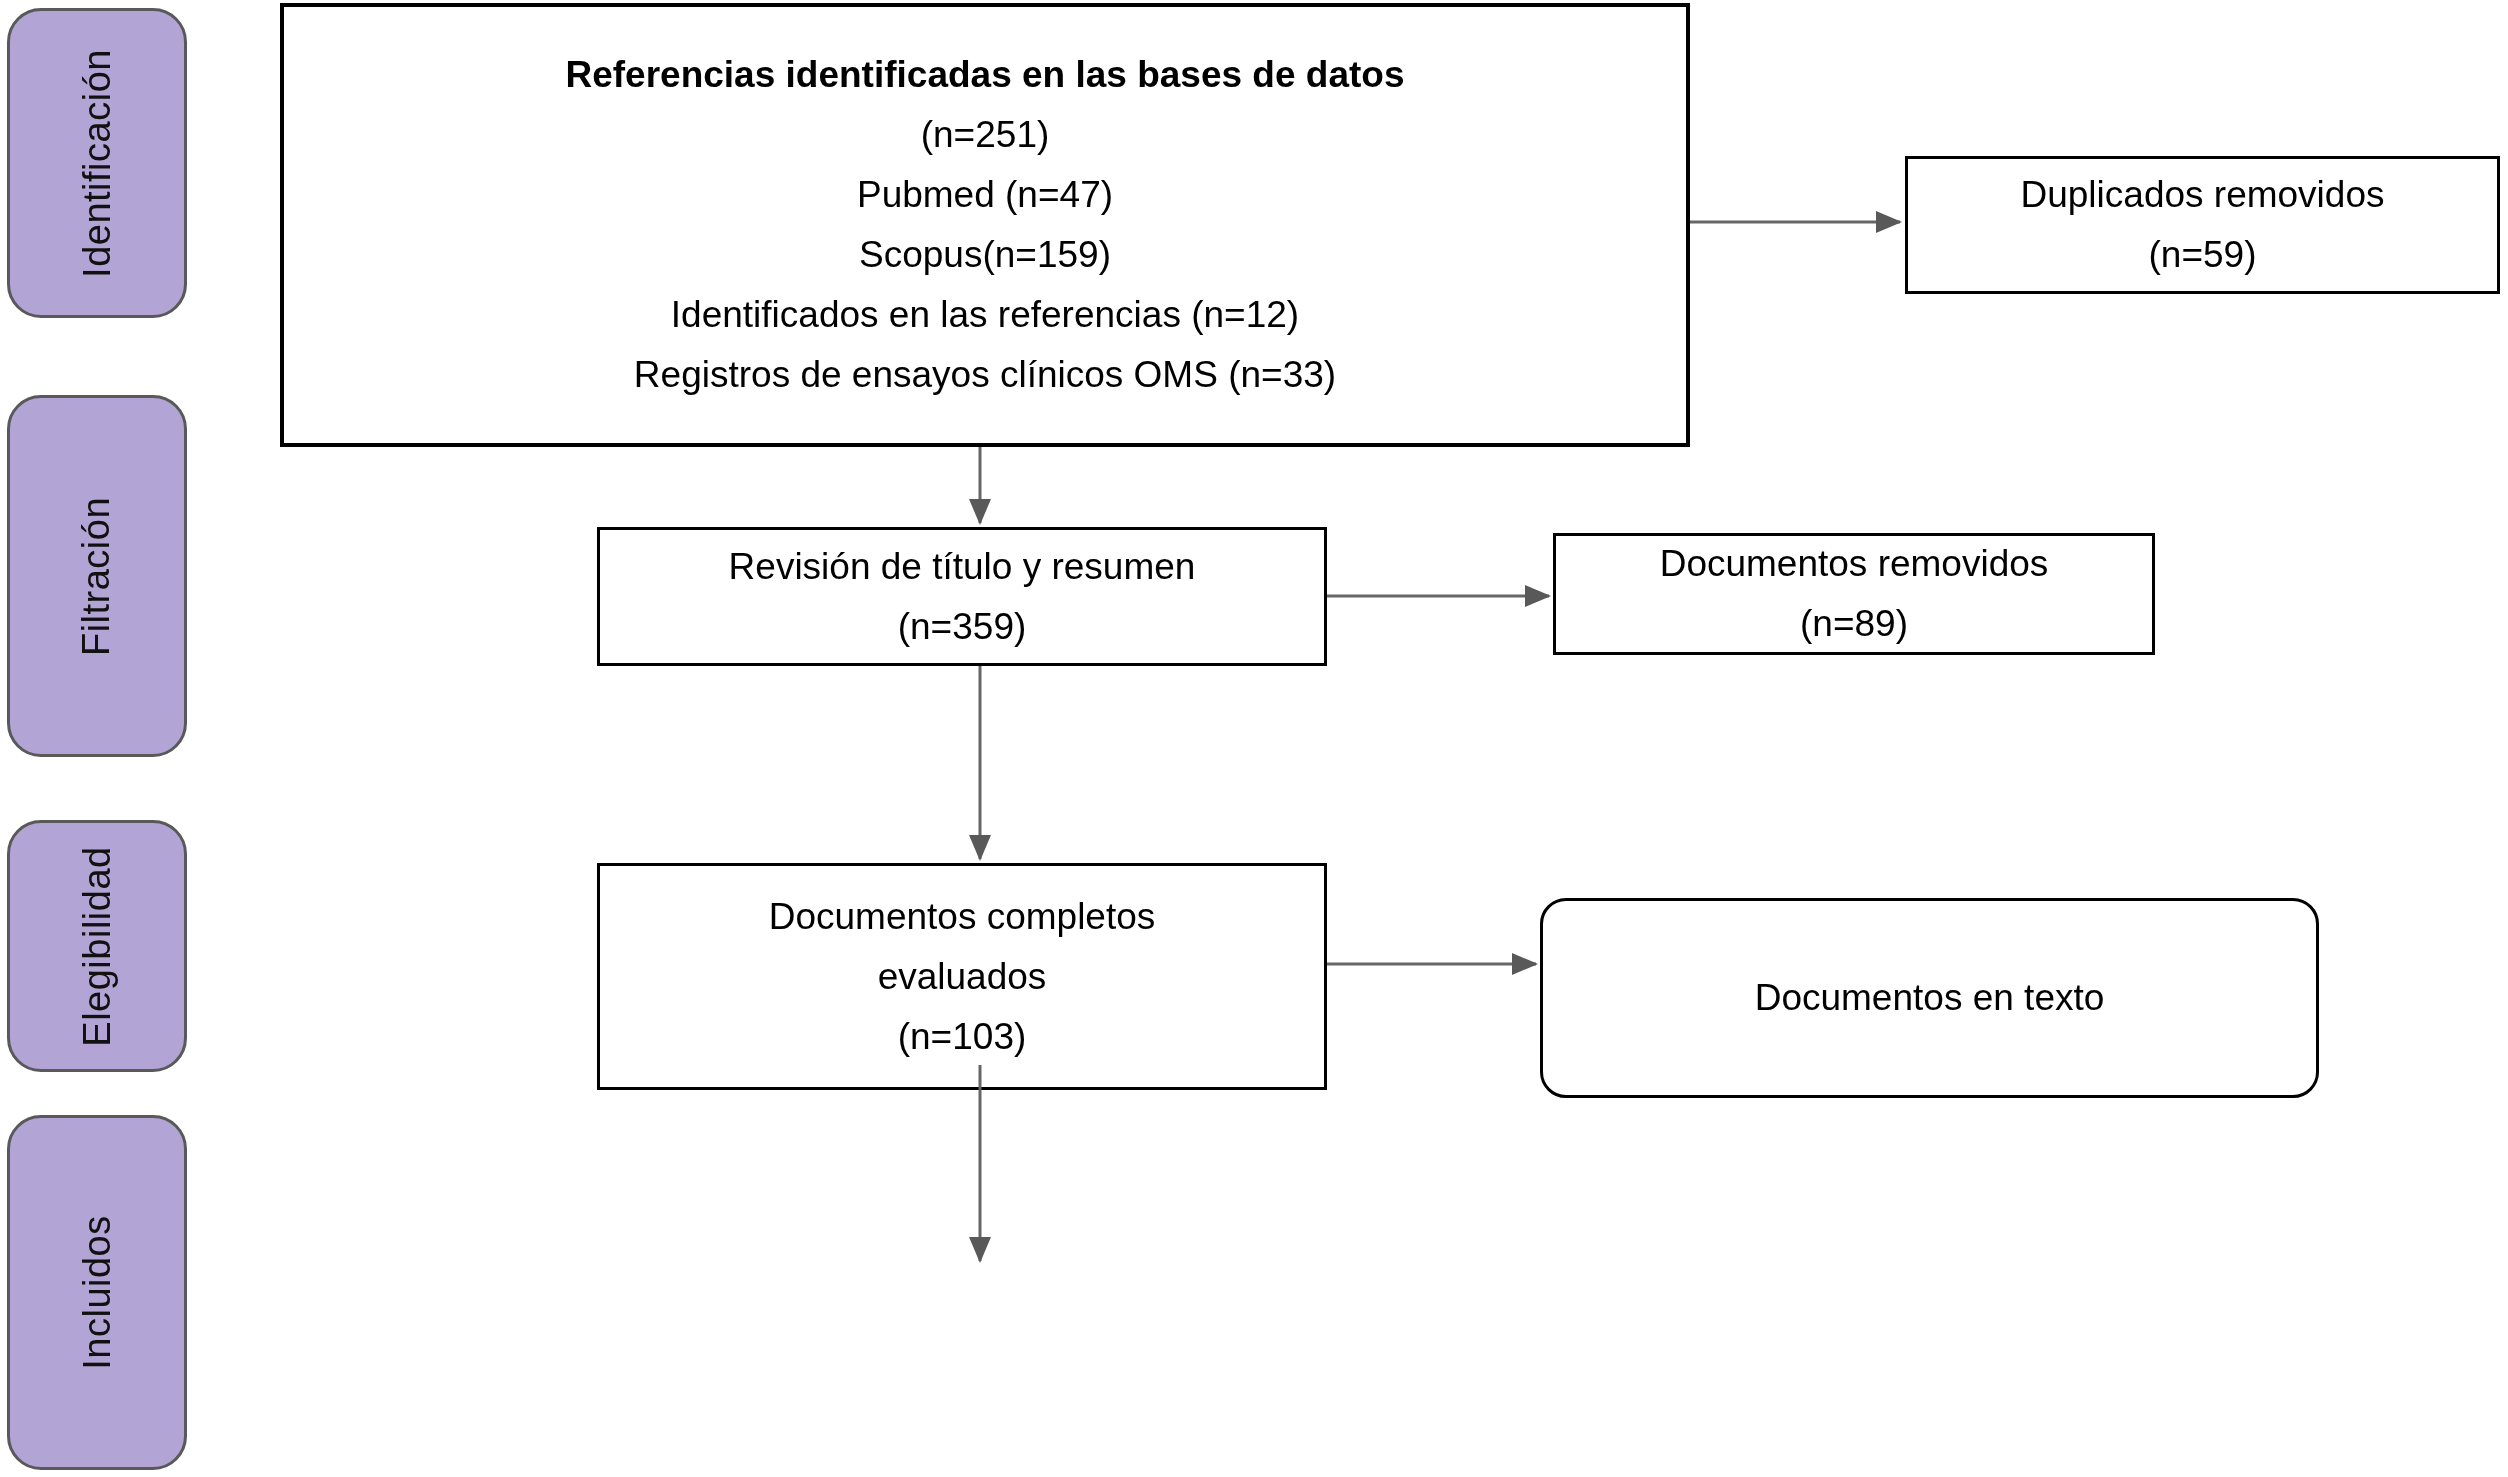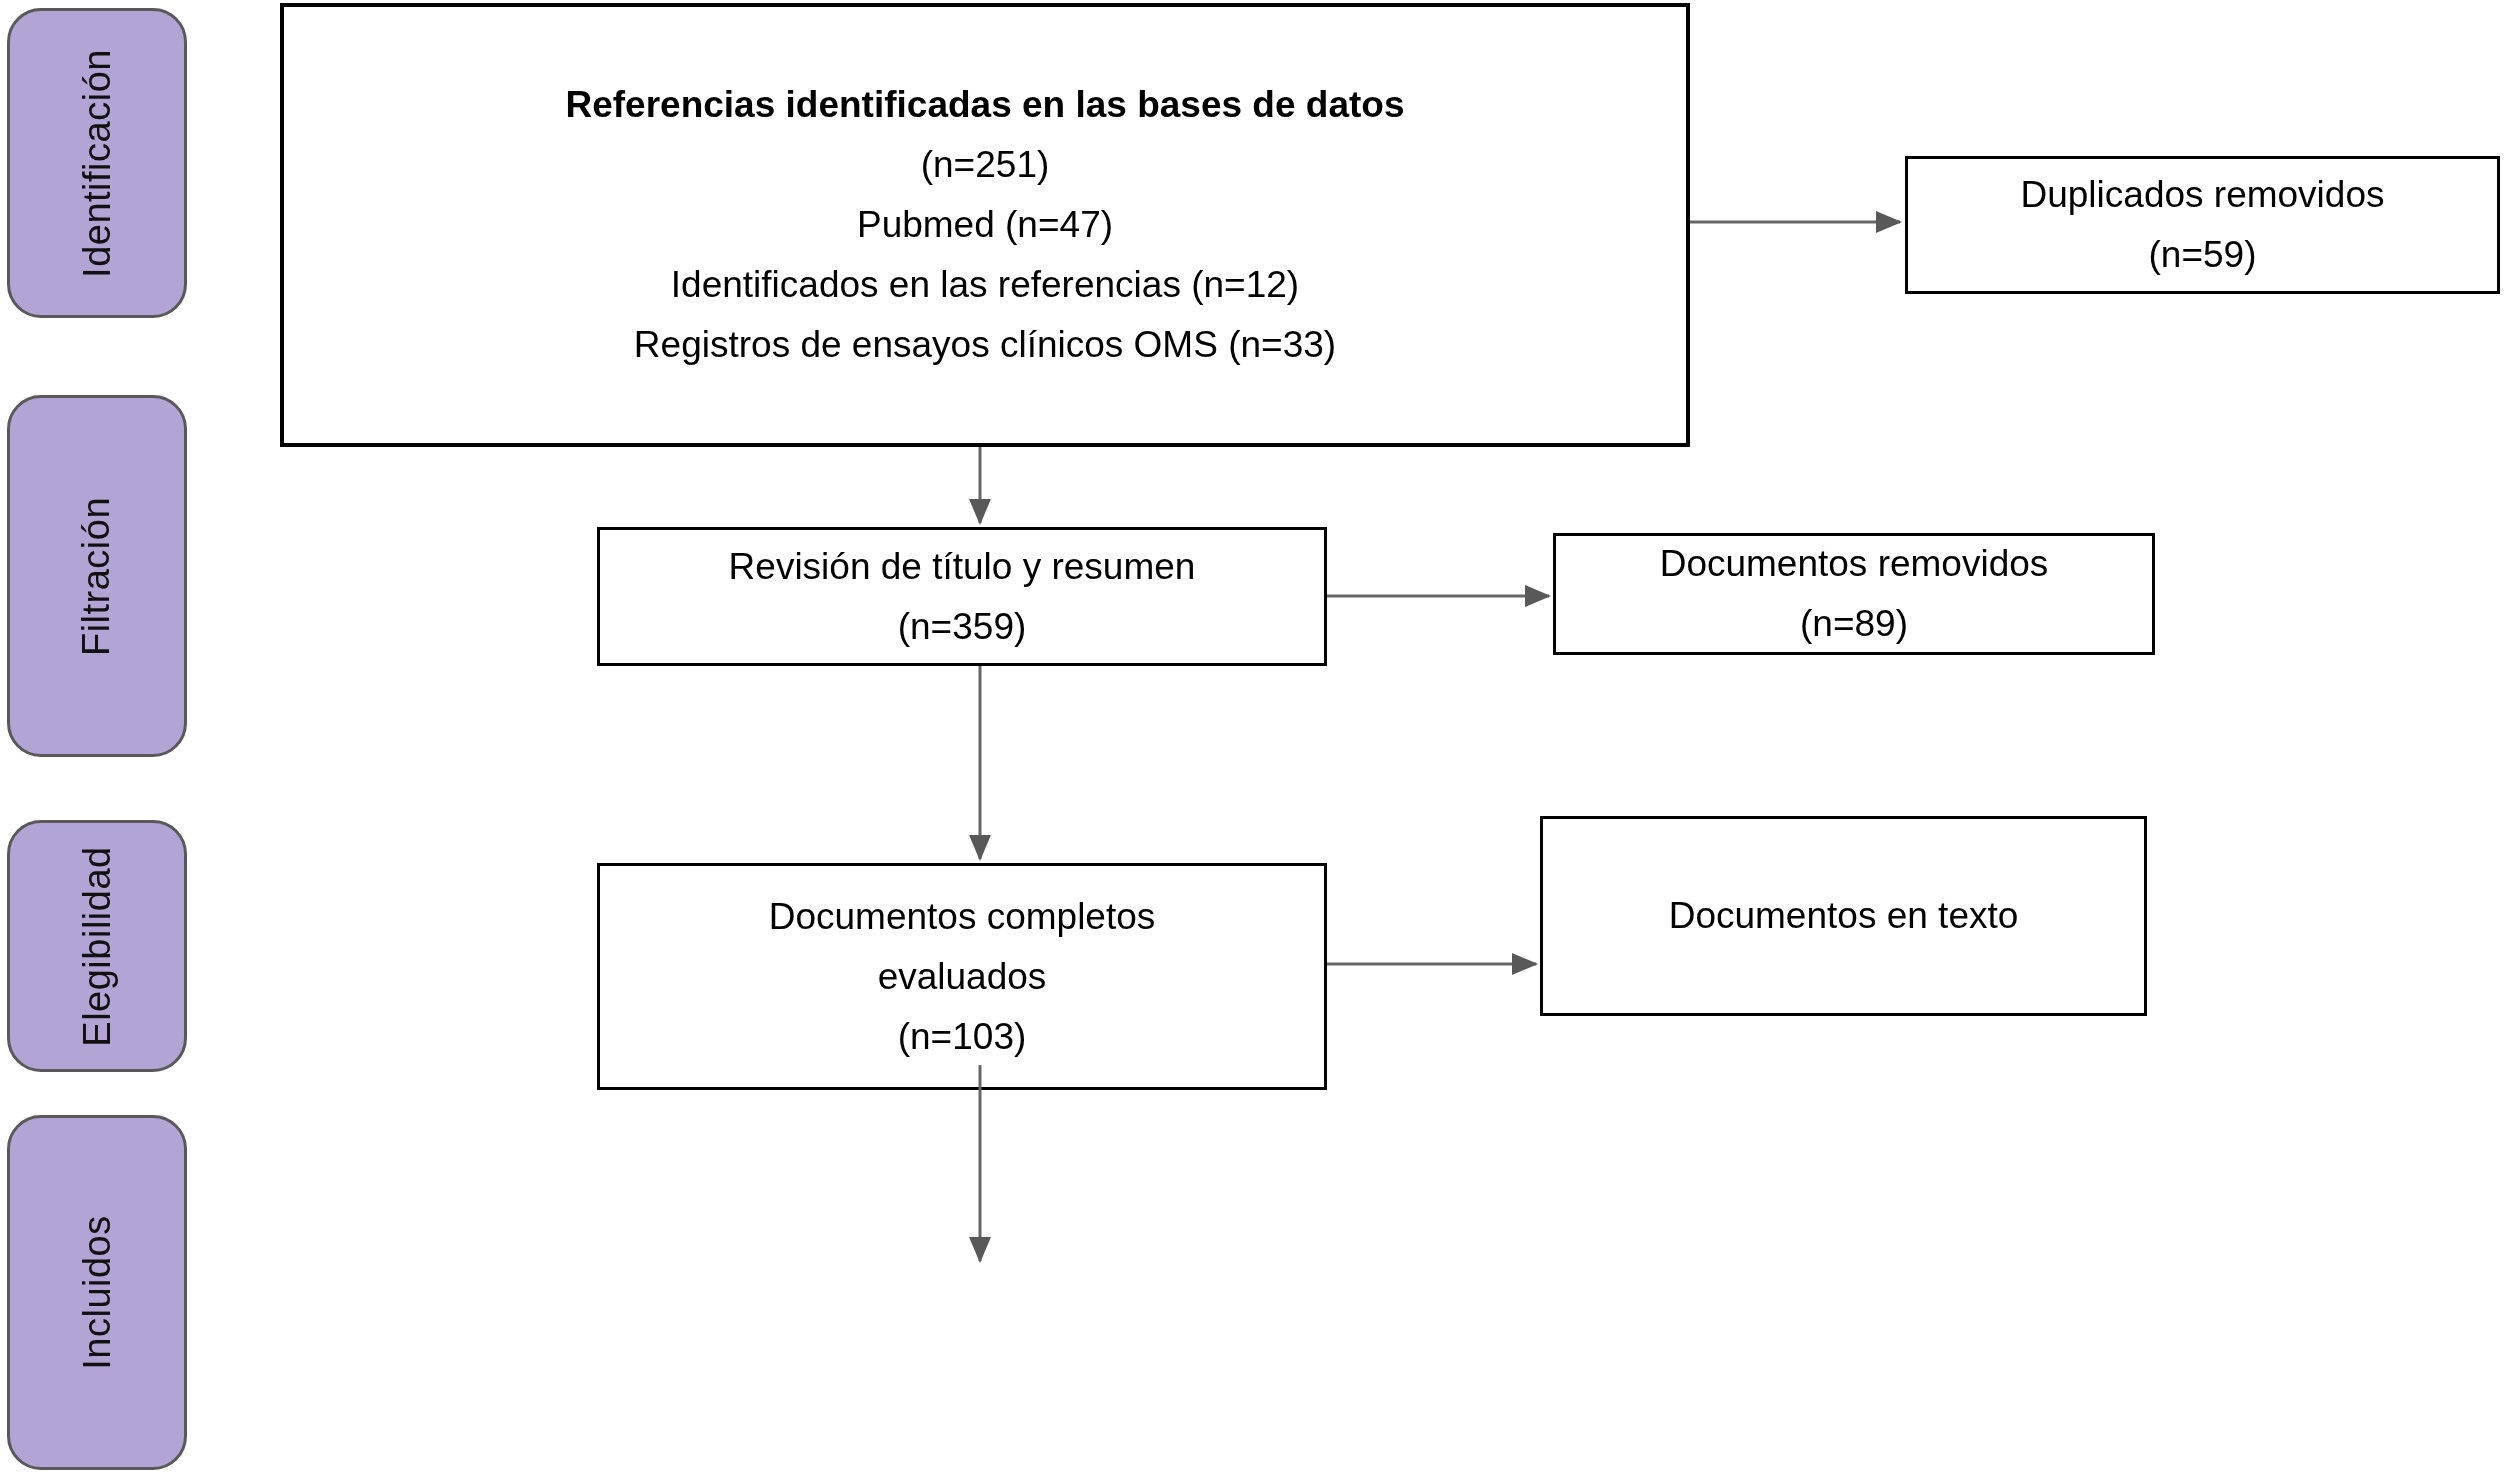--- a/index.html
+++ b/index.html
@@ -74,20 +74,21 @@
     <span class="vtext">Elegibilidad</span>
   </div>
   <div class="stage" style="top:1115px; height:355px;">
     <span class="vtext">Incluidos</span>
   </div>
 
   <div class="fbox thick" style="left:280px; top:3px; width:1410px; height:444px;">
     <div class="title">Referencias identificadas en las bases de datos</div>
     <div>(n=251)</div>
     <div>Pubmed (n=47)</div>
+    <div>Scopus(n=159)</div>
     <div>Identificados en las referencias (n=12)</div>
     <div>Registros de ensayos clínicos OMS (n=33)</div>
   </div>
 
   <div class="fbox" style="left:1905px; top:156px; width:595px; height:138px;">
     <div>Duplicados removidos</div>
     <div>(n=59)</div>
   </div>
 
   <div class="fbox" style="left:597px; top:527px; width:730px; height:139px;">
@@ -99,21 +100,21 @@
     <div>Documentos removidos</div>
     <div>(n=89)</div>
   </div>
 
   <div class="fbox" style="left:597px; top:863px; width:730px; height:227px;">
     <div>Documentos completos</div>
     <div>evaluados</div>
     <div>(n=103)</div>
   </div>
 
-  <div class="fbox" style="left:1540px; top:816px; width:607px; height:200px;">
+  <div class="fbox" style="left:1540px; top:898px; width:779px; height:200px;border-radius:26px;">
     <div>Documentos en texto</div>
   </div>
 
 
   <svg class="arrows" width="2508" height="1477" viewBox="0 0 2508 1477">
     <defs>
       <marker id="ah" markerUnits="userSpaceOnUse" markerWidth="26" markerHeight="22" refX="24" refY="11" orient="auto">
         <path d="M0,0 L26,11 L0,22 Z" fill="#595959"></path>
       </marker>
     </defs>

